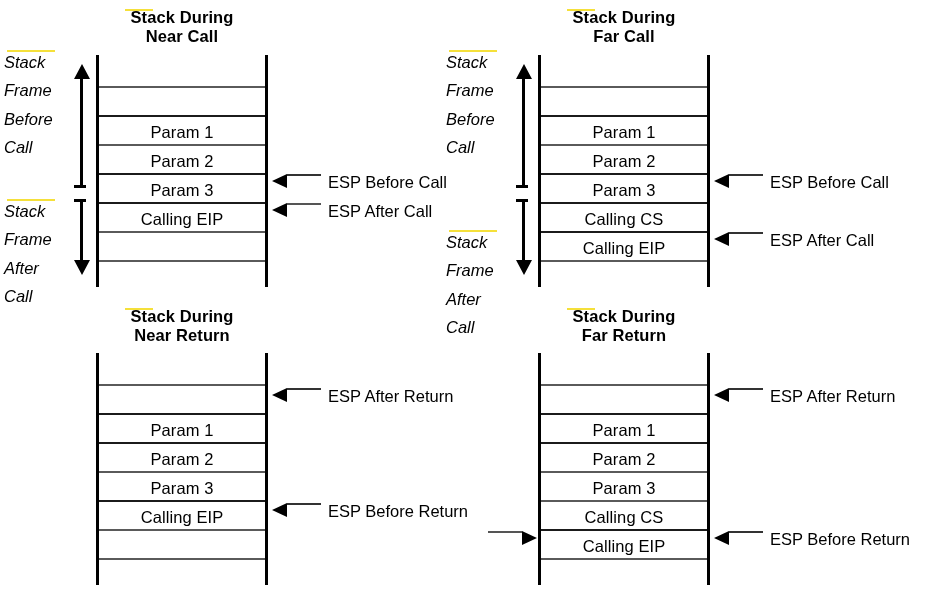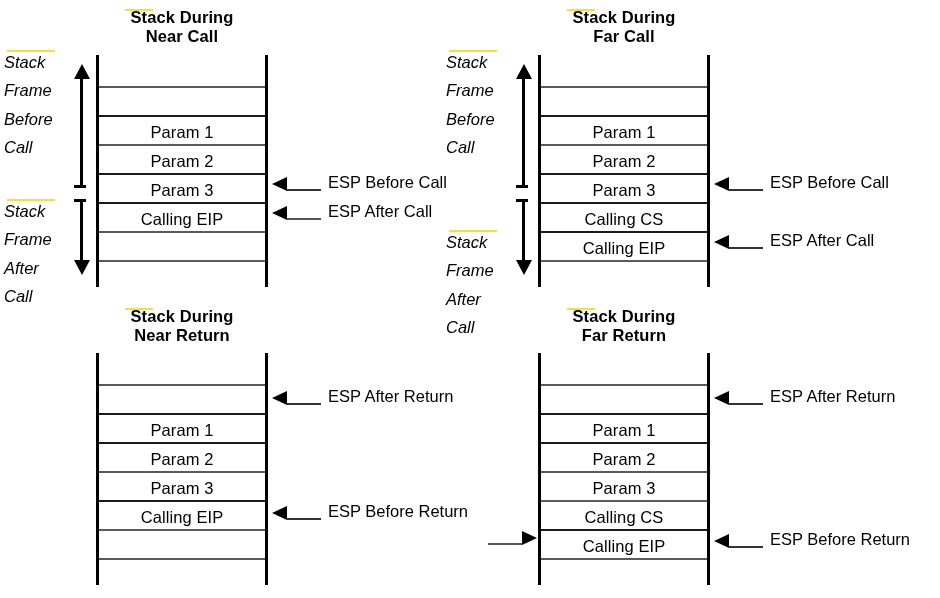--- a/index.html
+++ b/index.html
@@ -38,21 +38,21 @@
     position:absolute;
     font-size:16.5px;font-weight:bold;
     text-align:center;line-height:1.13;
     white-space:pre-line;
     letter-spacing:.1px;
   }
 
   
   .callout{
     position:absolute;
-    display:flex;align-items:flex-end;
+    display:flex;align-items:flex-start;
     font-size:16.5px;line-height:1;white-space:nowrap;
   }
   .callout .shaft{
     width:34px;height:2px;background:#555;display:block;
   }
   .callout .shaft.dk{background:#333;}
   .callout .head{
     width:0;height:0;
     border-top:7px solid transparent;
     border-bottom:7px solid transparent;

